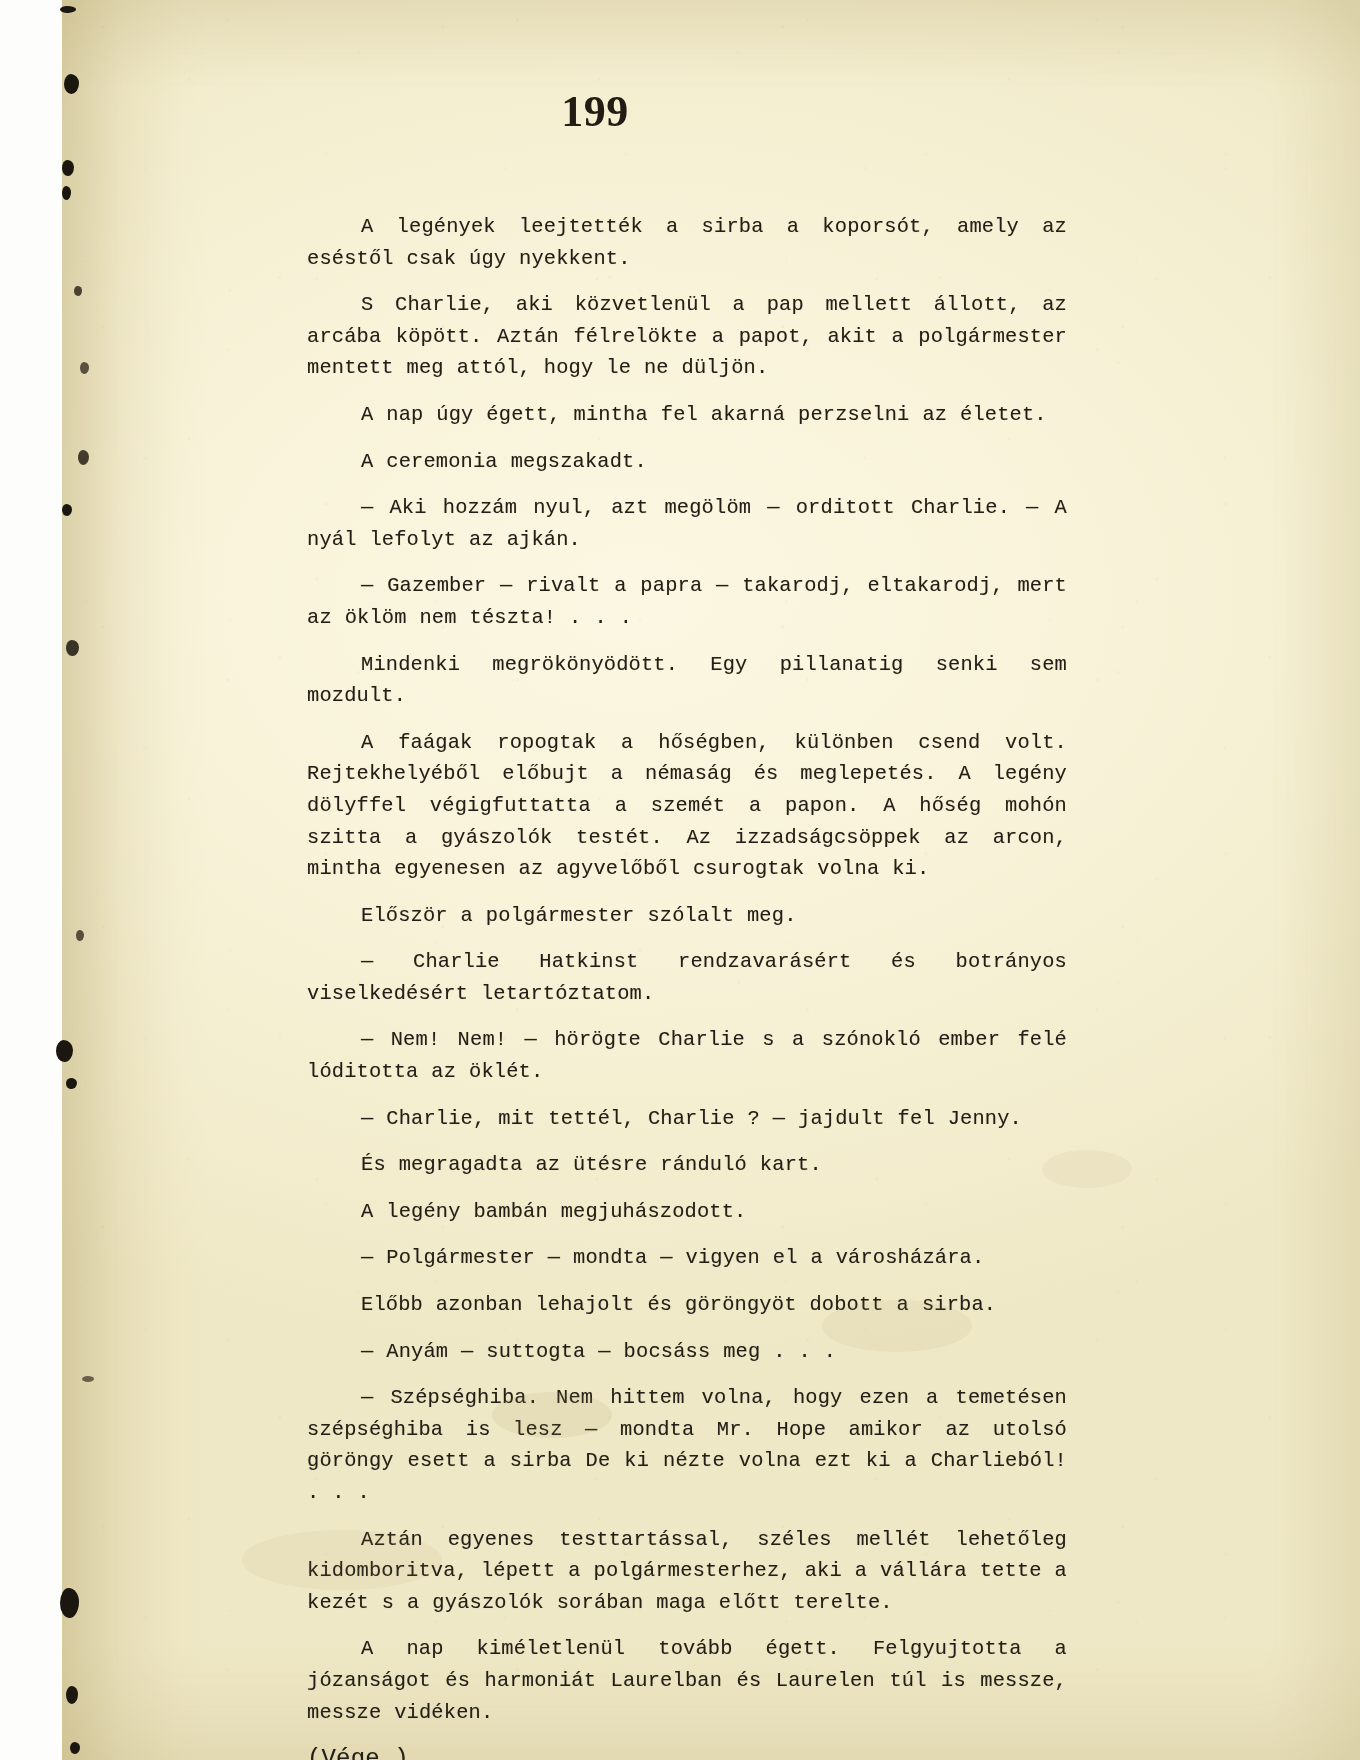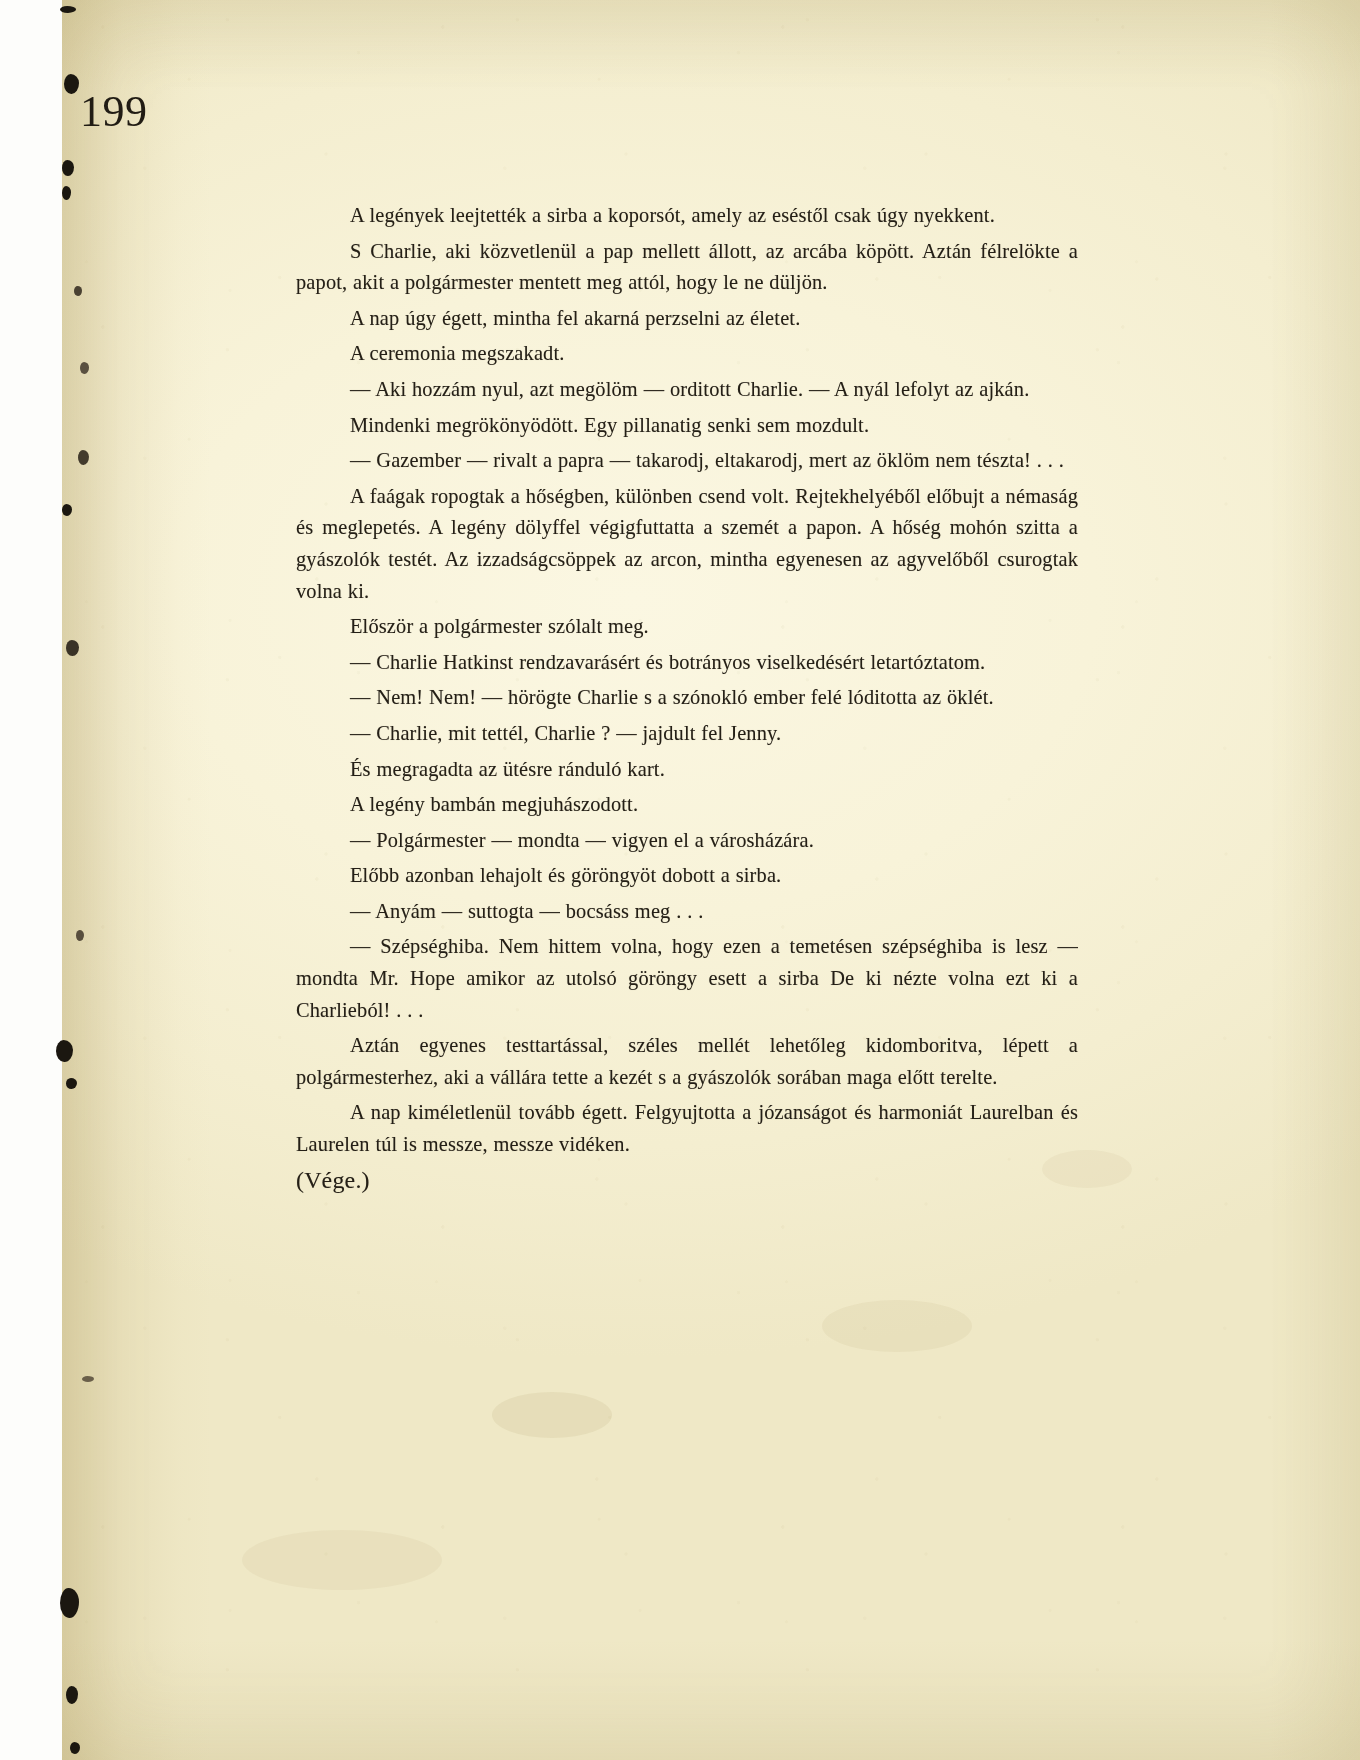--- a/index.html
+++ b/index.html
@@ -98,50 +98,51 @@
   .speck {
     position: absolute;
     background: #1b1710;
     border-radius: 45% 55% 50% 48% / 50% 45% 55% 50%;
     z-index: 7;
   }
 
   
   #folio {
     position: absolute;
-    left: 18px; right: 0;
+    left: 0; right: 0;
     top: 86px;
-    text-align: left;
+    text-align: center;
     padding-right: 232px;
     font-family: "Liberation Serif", "DejaVu Serif", serif;
     font-size: 44px;
-    font-weight: 400;
+    font-weight: 700;
     letter-spacing: 0.5px;
     color: #211c14;
   }
 
   
   #textblock {
     position: absolute;
     left: 230px;
     top: 196px;
     width: 790px;
     color: #241f16;
     font-size: 20.4px;
     line-height: 31.6px;
     text-align: justify;
     text-justify: inter-word;
     font-family: "Liberation Serif", "DejaVu Serif", serif;
     letter-spacing: 0.15px;
     word-spacing: 0.5px;
   }
   #textblock p {
-    margin: 4px;
+    margin: 15px;
     text-indent: 54px;
     text-align: justify;
+    font-family: Liberation Mono, monospace;
   }
   
   #textblock p {
     text-shadow: 0 0 0.7px rgba(36,31,22,0.30);
   }
   .noindent { text-indent: 0 !important; }
 
   #colophon {
     margin-top: 14px;
     text-indent: 0;
@@ -176,22 +177,22 @@
     <div class="fox" style="left:980px; top:1150px; width:90px; height:38px; background:rgba(168,146,92,0.08);"></div>
 
     <div id="folio">199</div>
 
     <div id="textblock">
       <p>A legények leejtették a sirba a koporsót, amely az eséstől csak úgy nyekkent.</p>
       <p>S Charlie, aki közvetlenül a pap mellett állott, az arcába köpött. Aztán félrelökte a papot, akit a polgármester mentett meg attól, hogy le ne düljön.</p>
       <p>A nap úgy égett, mintha fel akarná perzselni az életet.</p>
       <p>A ceremonia megszakadt.</p>
       <p>— Aki hozzám nyul, azt megölöm — orditott Charlie. — A nyál lefolyt az ajkán.</p>
+      <p>— Gazember — rivalt a papra — takarodj, eltakarodj, mert az öklöm nem tészta! . . .</p>
       <p>Mindenki megrökönyödött. Egy pillanatig senki sem mozdult.</p>
-      <p>— Gazember — rivalt a papra — takarodj, eltakarodj, mert az öklöm nem tészta! . . .</p>
       <p>A faágak ropogtak a hőségben, különben csend volt. Rejtekhelyéből előbujt a némaság és meglepetés. A legény dölyffel végigfuttatta a szemét a papon. A hőség mohón szitta a gyászolók testét. Az izzadságcsöppek az arcon, mintha egyenesen az agyvelőből csurogtak volna ki.</p>
       <p>Először a polgármester szólalt meg.</p>
       <p>— Charlie Hatkinst rendzavarásért és botrányos viselkedésért letartóztatom.</p>
       <p>— Nem! Nem! — hörögte Charlie s a szónokló ember felé lóditotta az öklét.</p>
       <p>— Charlie, mit tettél, Charlie ? — jajdult fel Jenny.</p>
       <p>És megragadta az ütésre ránduló kart.</p>
       <p>A legény bambán megjuhászodott.</p>
       <p>— Polgármester — mondta — vigyen el a városházára.</p>
       <p>Előbb azonban lehajolt és göröngyöt dobott a sirba.</p>
       <p>— Anyám — suttogta — bocsáss meg . . .</p>

